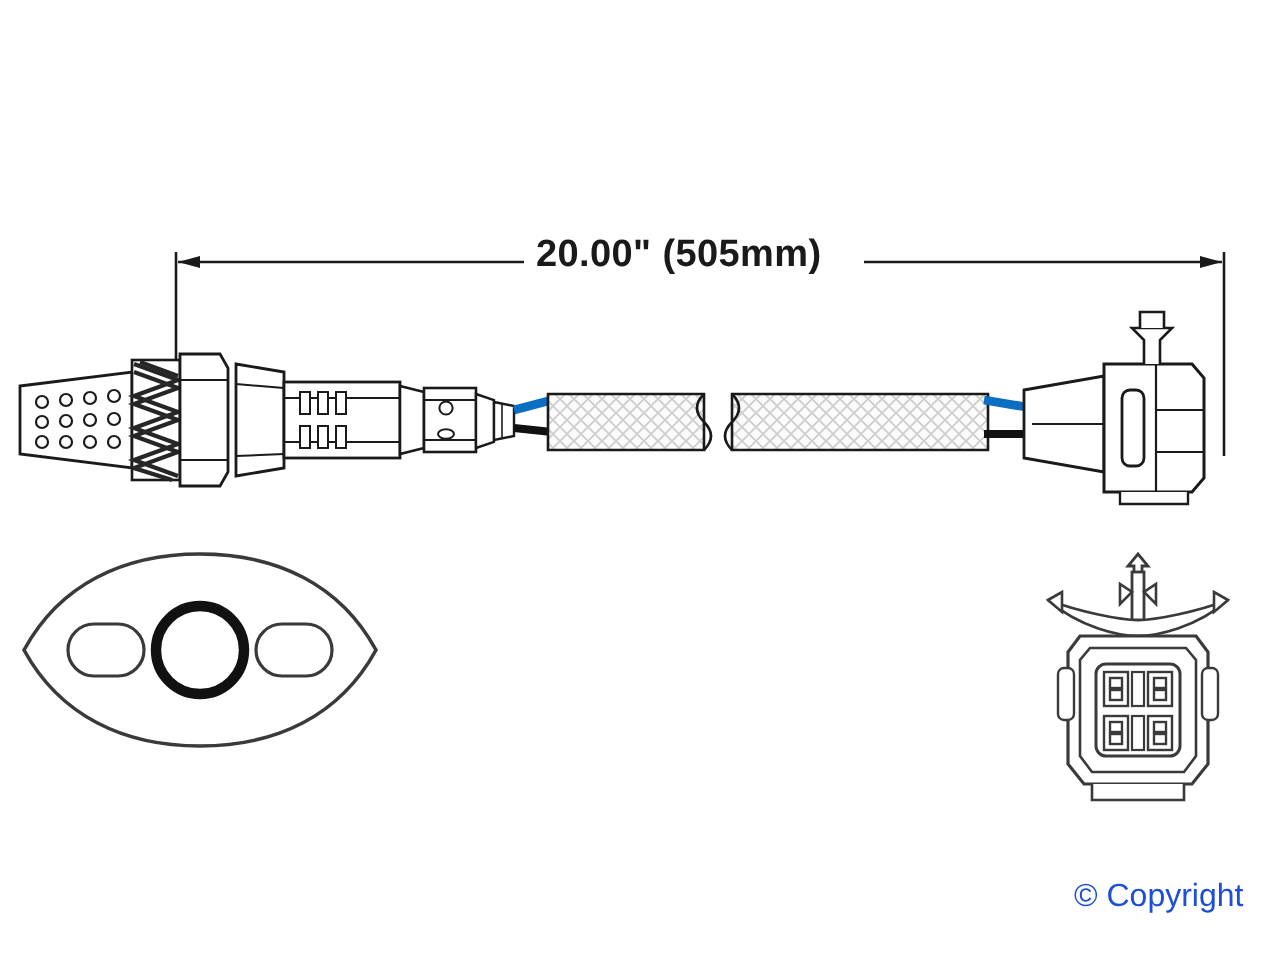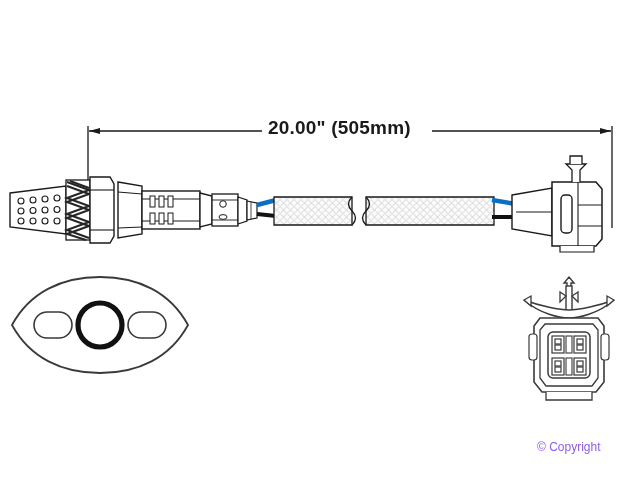--- a/index.html
+++ b/index.html
@@ -32,22 +32,22 @@
     color: #1a1a1a;
     letter-spacing: 0.2px;
     white-space: nowrap;
   }
 
   .copyright {
     position: absolute;
     left: 537px;
     top: 440px;
     font-family: "Liberation Sans", sans-serif;
-    font-size: 12px;
-    color: #8b5cf6;
+    font-size: 16px;
+    color: #1d4ed8;
     white-space: nowrap;
   }
   svg { display: block; }
 </style>
 </head>
 <body>
 
 <div class="stage">
 
   <svg width="640" height="480" viewBox="0 0 640 480">

